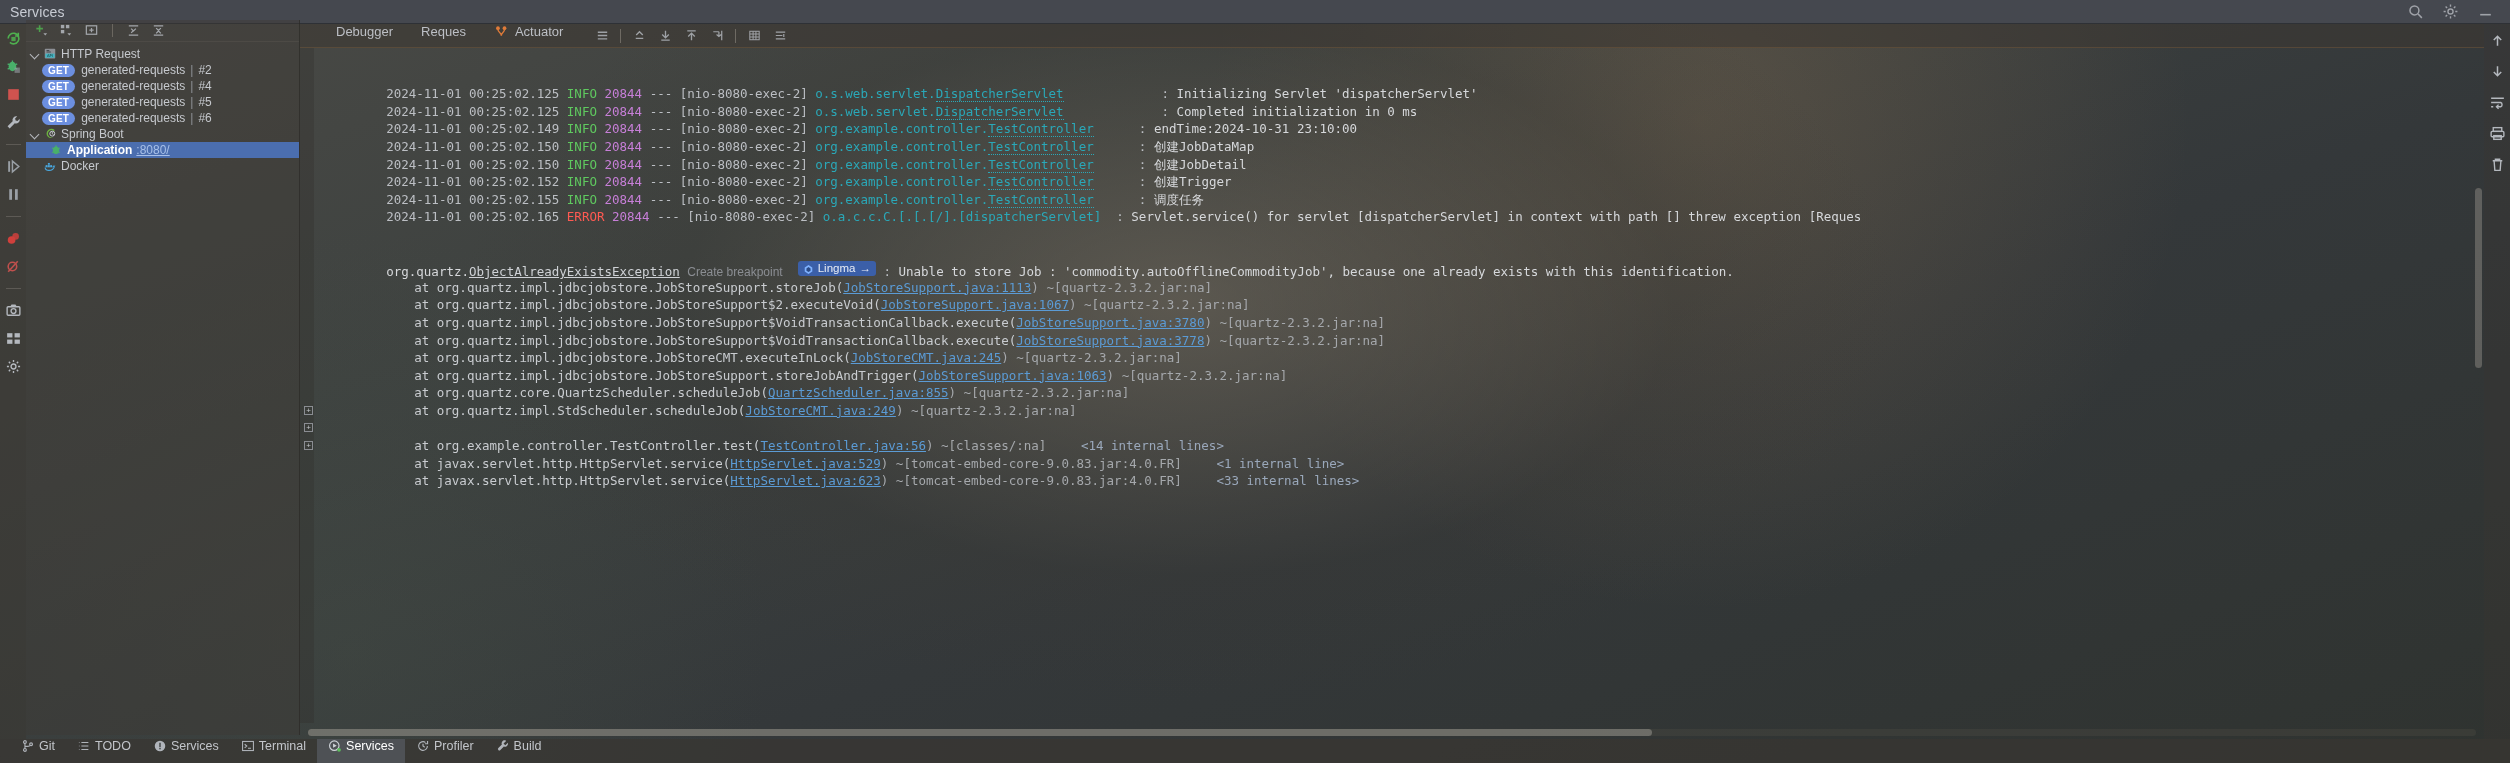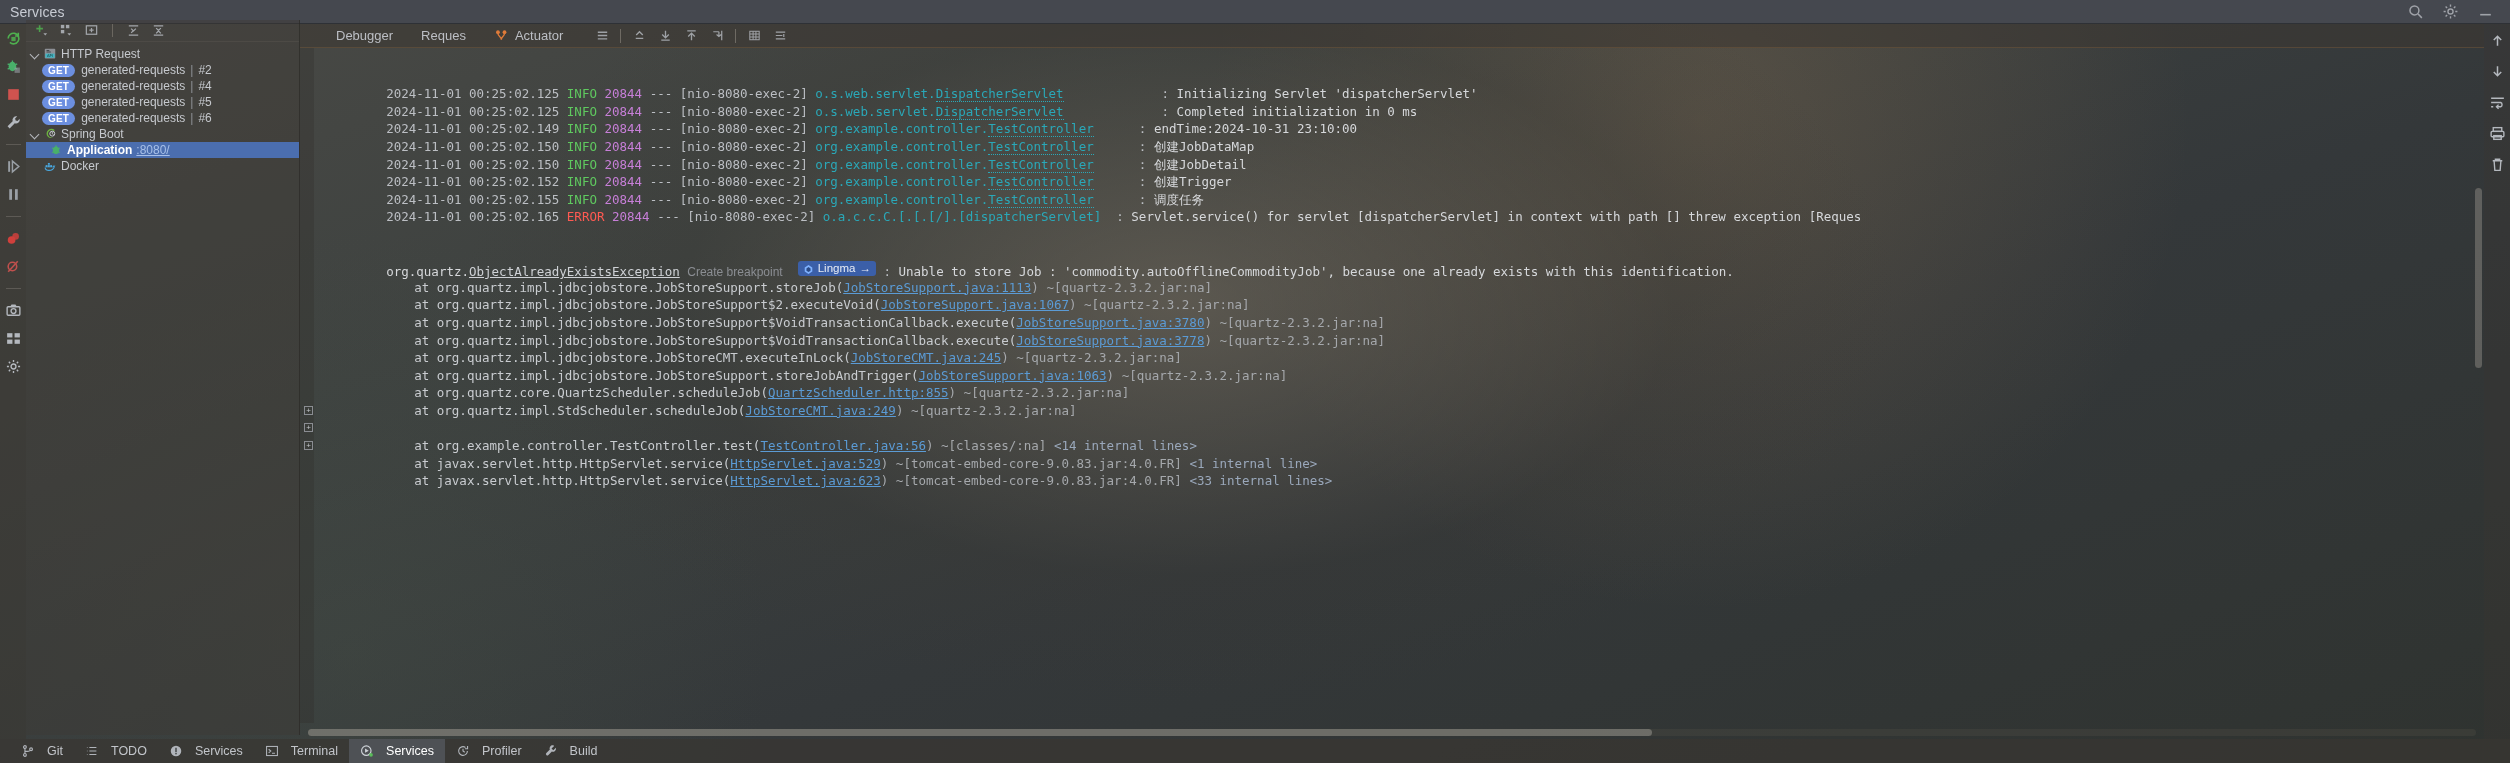--- a/index.html
+++ b/index.html
@@ -104,21 +104,21 @@
     position: absolute; left: 300px; top: 24px; right: 26px; height: 715px;
   }
   #console-tabs {
     height: 24px; display: flex; align-items: center;
     background: rgba(60,55,50,0.55);
     border-bottom: 1px solid rgba(120,90,60,0.45);
     padding-left: 22px; gap: 0;
   }
   .ctab {
     font-size: 13px; color: #bcbfc5; padding: 0 14px; height: 24px;
-    display: flex; align-items: center; gap: 6px; white-space: nowrap;
+    display: flex; gap: 6px; white-space: nowrap;
   }
   .ctab .ic { width: 15px; height: 15px; display:block; }
   .ctab .ic svg { width:100%; height:100%; display:block; }
   .ctools { display: flex; align-items: center; gap: 0; margin-left: 12px; }
   .ctool { width: 26px; height: 24px; display: flex; align-items: center; justify-content: center; }
   .ctool svg { width: 15px; height: 15px; display: block; opacity: .82; }
   .ctsep { width: 1px; height: 14px; background: #6e6a63; margin: 0 5px; }
 
   #log {
     position: absolute; left: 0; top: 24px; right: 0; bottom: 16px;
@@ -151,21 +151,21 @@
     display: inline-flex; align-items: center; gap: 4px;
     background: #3b5fa8; color: #e8ecf5;
     border-radius: 3px; padding: 0 5px; height: 15px;
     font-family: "Liberation Sans", sans-serif; font-size: 11.5px;
     vertical-align: 1px;
   }
   .lingma .lg { width: 11px; height: 11px; display:block; }
   .stackline { white-space: pre; padding-left: 26px; height: 17.6px; color: #c9ccd0; position: relative; }
   .stackline .lnk { color: #5b9bd5; text-decoration: underline; }
   .stackline .dim { color: #a5a8ac; }
-  .stackline .fold { color: #9aa8bb; }
+  .stackline .fold { color: #9aa8bb; margin-left: 27px; }
   .foldbox {
     position: absolute; left: 4px; top: 4px; width: 9px; height: 9px;
     border: 1px solid #8a8d92; color: #c4c7cb; font-size: 8px;
     line-height: 7px; text-align: center;
     font-family: "Liberation Sans", sans-serif;
   }
 
   #hscroll-wrap {
     position: absolute; left: 0; right: 0; bottom: 2px; height: 12px;
   }
@@ -176,21 +176,21 @@
     background: rgba(150,147,140,0.45); border-radius: 4px;
   }
 
   
   #statusbar {
     position: absolute; left: 0; bottom: 0; width: 2510px; height: 24px;
     background: rgba(57,54,50,0.72);
     display: flex; align-items: center; gap: 0; padding-left: 10px;
   }
   .sb-item {
-    display: flex; align-items: center; gap: 12px;
+    display: flex; align-items: flex-start; gap: 4px;
     height: 24px; padding: 0 11px;
     font-size: 12.5px; color: #c2c5ca; white-space: nowrap;
   }
   .sb-item.active { background: #4e5155; color: #ffffff; }
   .sb-item .ic { width: 14px; height: 14px; display:block; flex:none; }
   .sb-item .ic svg { width:100%; height:100%; display:block; }
 </style>
 </head>
 <body>
 
@@ -566,21 +566,21 @@
       <div class="stackline">
         <span style="padding-left:28px;">at org.quartz.impl.jdbcjobstore.JobStoreSupport$VoidTransactionCallback.execute(</span><span class="lnk">JobStoreSupport.java:3778</span><span class="dim">) ~[quartz-2.3.2.jar:na]</span>
       </div>
       <div class="stackline">
         <span style="padding-left:28px;">at org.quartz.impl.jdbcjobstore.JobStoreCMT.executeInLock(</span><span class="lnk">JobStoreCMT.java:245</span><span class="dim">) ~[quartz-2.3.2.jar:na]</span>
       </div>
       <div class="stackline">
         <span style="padding-left:28px;">at org.quartz.impl.jdbcjobstore.JobStoreSupport.storeJobAndTrigger(</span><span class="lnk">JobStoreSupport.java:1063</span><span class="dim">) ~[quartz-2.3.2.jar:na]</span>
       </div>
       <div class="stackline">
-        <span style="padding-left:28px;">at org.quartz.core.QuartzScheduler.scheduleJob(</span><span class="lnk">QuartzScheduler.http:855</span><span class="dim">) ~[quartz-2.3.2.jar:na]</span>
+        <span style="padding-left:28px;">at org.quartz.core.QuartzScheduler.scheduleJob(</span><span class="lnk">QuartzScheduler.java:855</span><span class="dim">) ~[quartz-2.3.2.jar:na]</span>
       </div>
       <div class="stackline">
         <span style="padding-left:28px;">at org.quartz.impl.StdScheduler.scheduleJob(</span><span class="lnk">JobStoreCMT.java:249</span><span class="dim">) ~[quartz-2.3.2.jar:na]</span>
       </div>
 
       <div class="stackline">
         <span class="foldbox">+</span>
         <span style="padding-left:28px;">at org.example.controller.TestController.test(</span><span class="lnk">TestController.java:56</span><span class="dim">) ~[classes/:na] </span><span class="fold">&lt;14 internal lines&gt;</span>
       </div>
       <div class="stackline">

